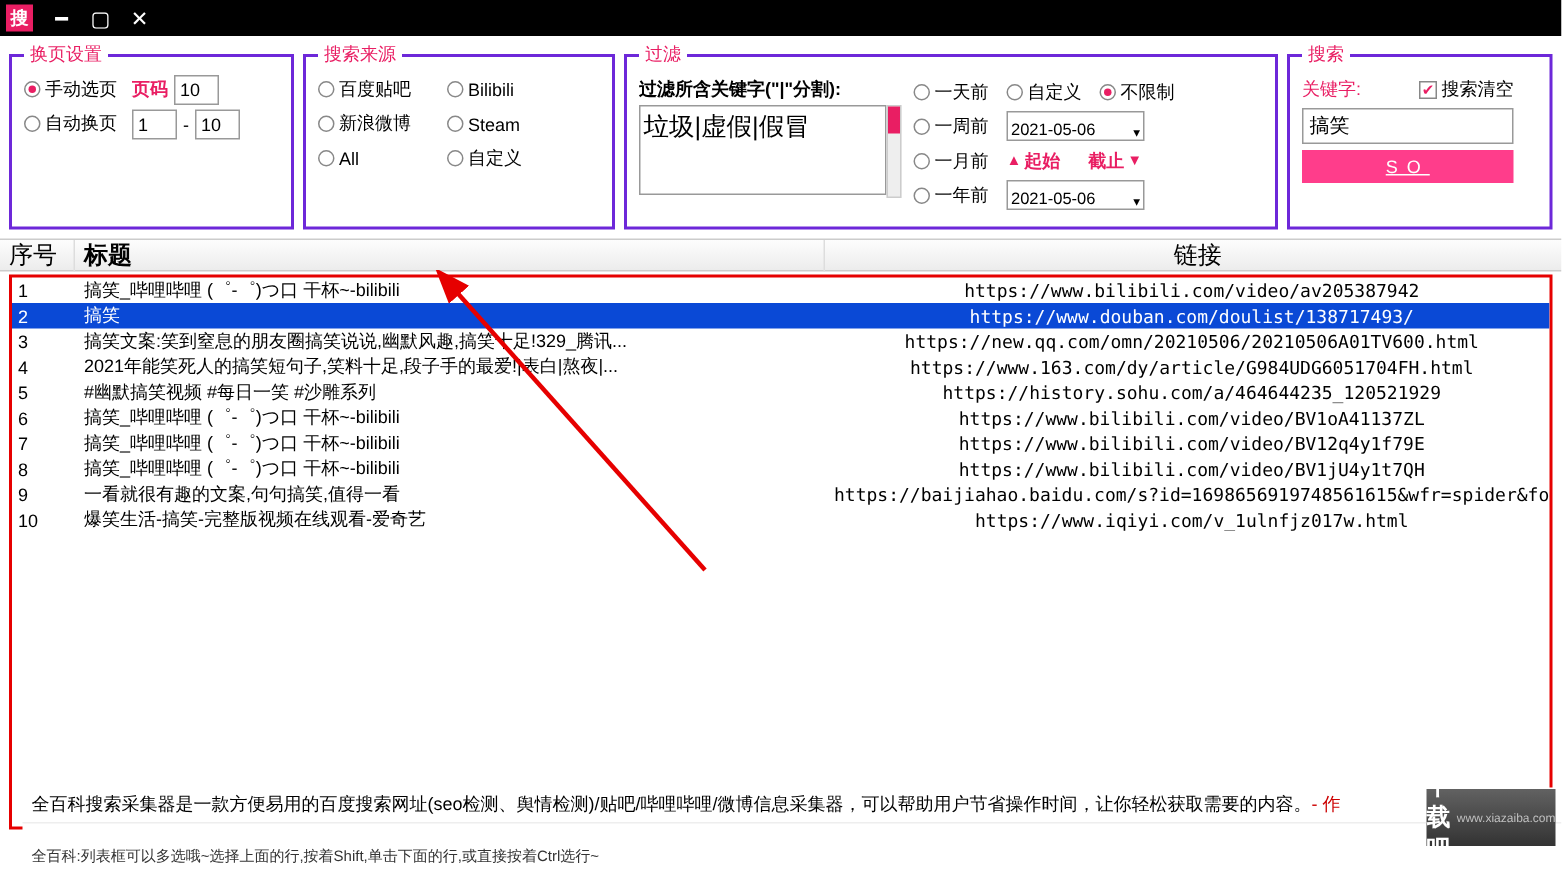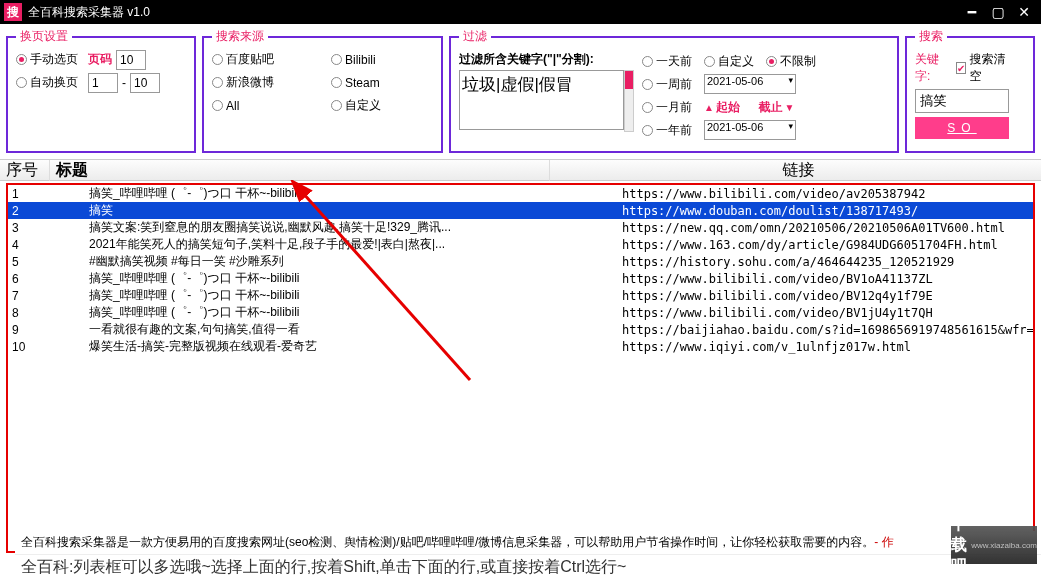--- a/index.html
+++ b/index.html
@@ -21,58 +21,57 @@
 .pageset .row { display: flex; align-items: center; gap: 4px; margin-bottom: 6px; }
 .src .row { display: flex; align-items: center; margin-bottom: 6px; }
 .src .radio { width: 80px; }
 .filter-body { display: flex; gap: 8px; }
 .filter-label { margin-bottom: 2px; }
 .filter-ta-wrap { display: flex; }
 .filter-ta { border: 1px solid #999; width: 165px; height: 60px; padding: 2px; font-size: 17px; resize: none; font-family: inherit; }
 .filter-slider { width: 10px; height: 62px; background: #eee; border: 1px solid #ccc; display: flex; flex-direction: column; justify-content: flex-start; }
 .filter-slider .thumb { height: 18px; background: #e91e63; }
 .time-col .trow { display: flex; align-items: center; gap: 6px; margin-bottom: 3px; height: 20px; }
-.date { border: 1px solid #999; height: 20px; width: 92px; font-size: 11px; padding: 0 2px; background: #fff; display: inline-flex; align-items: flex-start; justify-content: space-between; }
+.date { border: 1px solid #999; height: 20px; width: 92px; font-size: 11px; padding: 0 2px; background: #fff; display: inline-flex; align-items: flex-end; justify-content: space-between; }
 .date .dd { font-size: 9px; }
 .startend { color: #e91e63; font-weight: bold; display: inline-flex; align-items: center; gap: 2px; }
 .arrow { font-size: 10px; }
-.searchbox { width: 130px; }
+.searchbox { width: 177px; }
 .searchbox .srow { display: flex; align-items: center; gap: 4px; margin-bottom: 4px; }
 .searchbox .kw { width: 100%; height: 24px; border: 1px solid #999; margin-bottom: 4px; padding: 0 4px; }
 .searchbox .sobtn { width: 100%; height: 22px; background: #ff3d8b; color: #fff; border: none; cursor: pointer; letter-spacing: 6px; font-size: 12px; text-decoration: underline; }
 .pink { color: #e91e63; }
 
 .hdr { background: linear-gradient(#fdfdfd,#ececec); border-top: 1px solid #ccc; border-bottom: 1px solid #ccc; display: flex; height: 22px; align-items: center; font-size: 16px; }
 .hdr .c1 { width: 50px; padding-left: 6px; border-right: 1px solid #ddd; }
 .hdr .c2 { width: 500px; padding-left: 6px; border-right: 1px solid #ddd; font-weight: bold; }
 .hdr .c3 { flex: 1; padding-left: 6px; text-align: center; }
 
 .listwrap { border: 2px solid #e60000; margin: 2px 6px 0 6px; height: 370px; overflow: hidden; background: #fff; position: relative; }
-.row { display: flex; height: 17px; align-items: center; font-size: 12px; white-space: nowrap; gap: 33px; }
+.row { display: flex; height: 17px; align-items: center; font-size: 12px; white-space: nowrap; }
 .row .c1 { width: 44px; padding-left: 4px; }
 .row .c2 { width: 500px; padding-left: 4px; overflow: hidden; }
-.row .c3 { flex: 1; padding-left: 4px; font-family: SimSun, monospace; overflow: hidden; }
+.row .c3 { flex: 1; padding-left: 4px; font-family: SimSun, monospace; overflow: hidden; text-align: center; }
 .row.sel { background: #0a49d6; color: #fff; }
 
 .footer { position: absolute; bottom: 0; left: 15px; right: 0; background: #fff; }
 .footer .f1 { padding: 3px 6px; font-size: 12px; display: flex; align-items: center; }
 .footer .f1 .red { color: #c00; }
-.footer .f2 { padding: 2px 6px 4px 6px; font-size: 16px; color: #333; border-top:1px solid #eee;}
+.footer .f2 { padding: 15px 6px 4px 6px; font-size: 10px; color: #333; border-top:1px solid #eee;}
 .dl-badge { position: absolute; right: 4px; bottom: 18px; width: 86px; height: 38px; background: linear-gradient(#555,#222); color: #fff; display: flex; align-items: center; justify-content: center; border-radius: 0; font-size: 11px; opacity: 0.92; }
 .dl-badge .big { font-size: 16px; font-weight: bold; letter-spacing:1px;}
 .dl-badge .sm { font-size: 8px; color: #bbb; }
 
 .arrow-svg { position: absolute; pointer-events: none; }
 </style>
 </head>
 <body>
 
 <div class="titlebar">
   <div class="logo">搜</div>
-  <div class="title">全百科搜索采集器 v1.0</div>
   <div class="winbtn">━</div>
   <div class="winbtn">▢</div>
   <div class="winbtn">✕</div>
 </div>
 
 <div class="toolbar">
 
   <fieldset class="pageset" style="width:190px">
     <legend>换页设置</legend>
     <div class="row">

